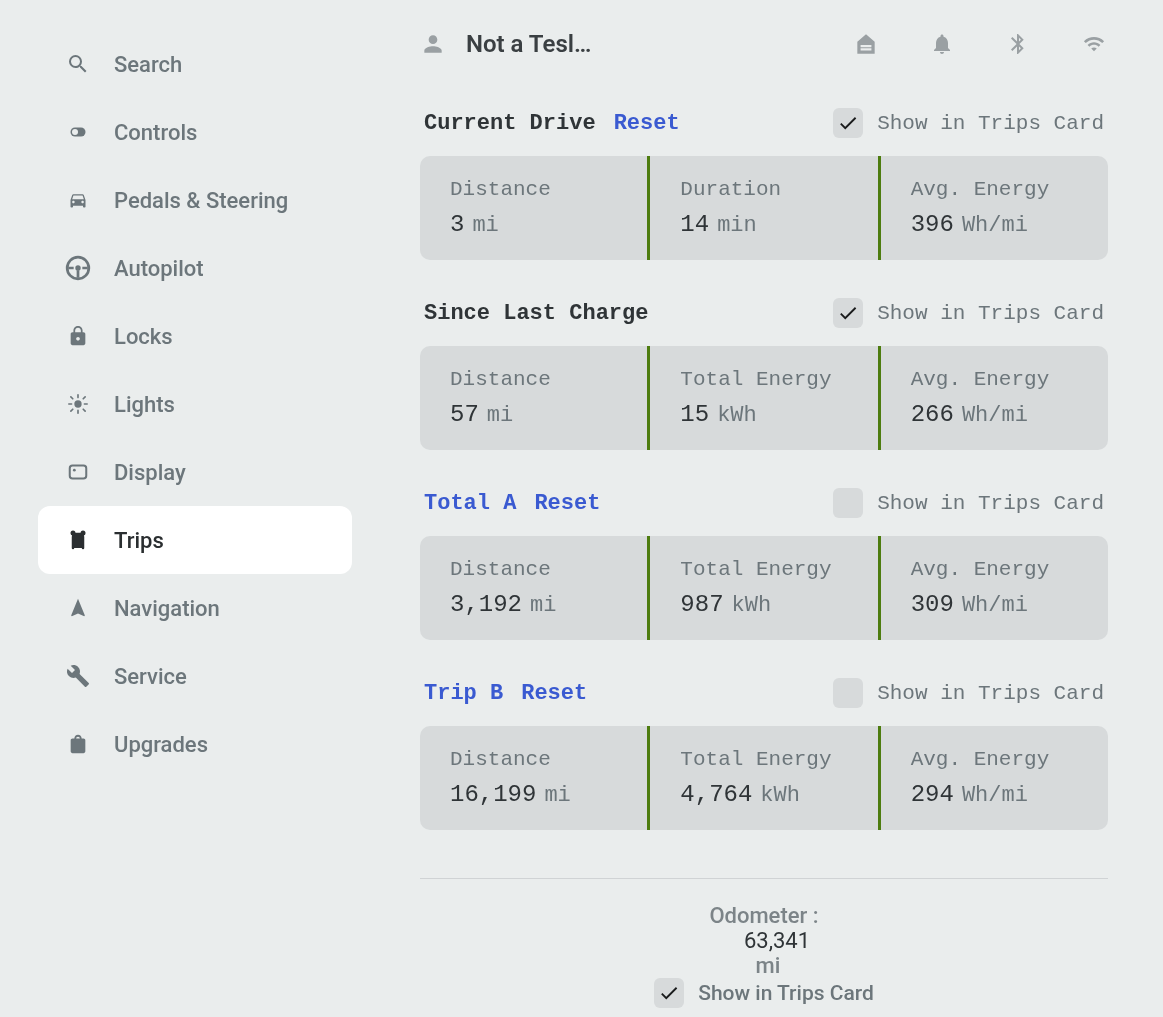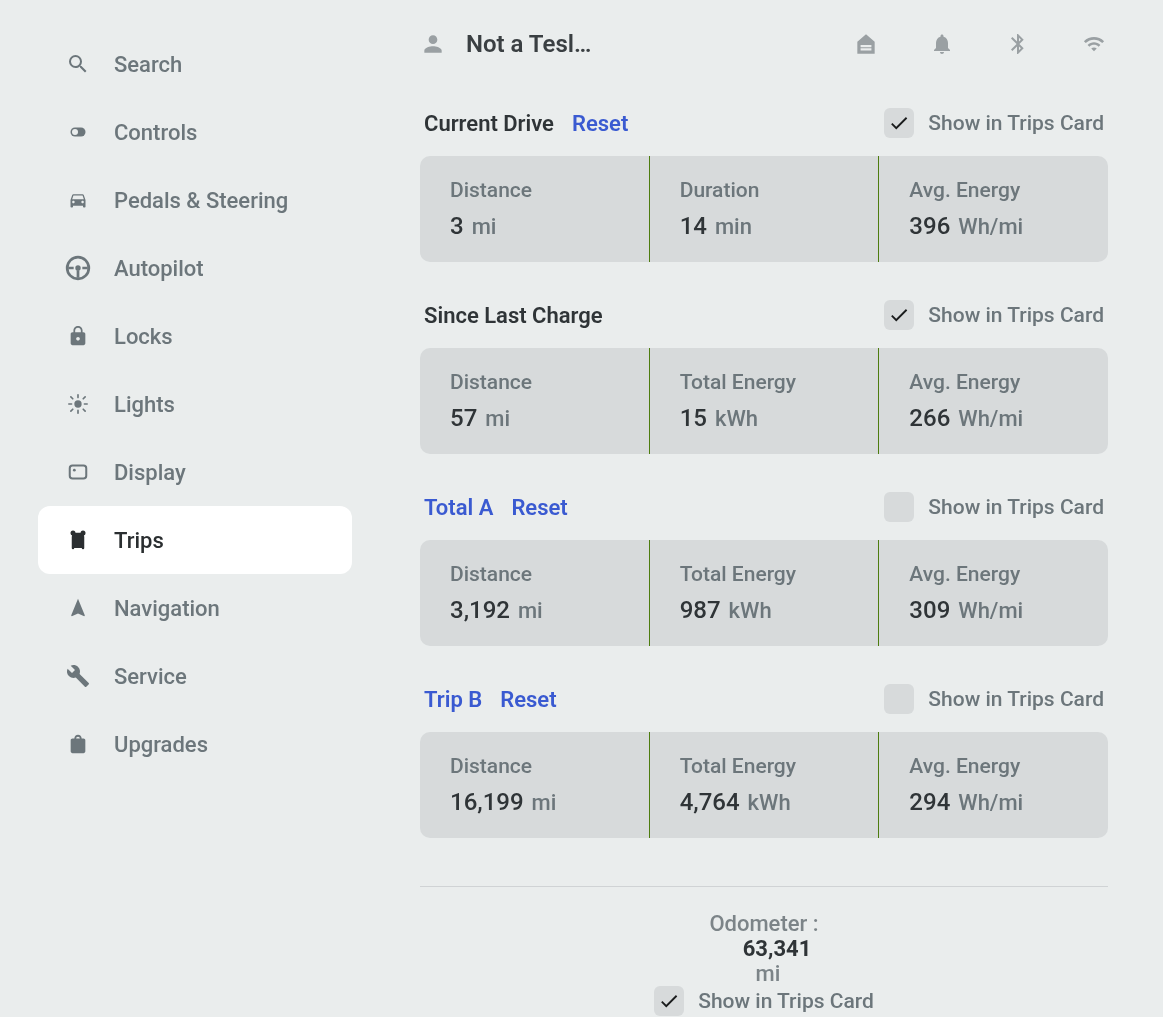--- a/index.html
+++ b/index.html
@@ -77,20 +77,21 @@
       height: 28px;
       margin-left: 48px;
       display: flex;
       align-items: center;
       justify-content: center;
       cursor: pointer;
     }
     .topbar-icon svg { fill: #9aa0a3; }
     .section {
       margin-bottom: 38px;
+      font-family: Liberation Mono, monospace;
     }
     .section-header {
       display: flex;
       align-items: center;
       margin-bottom: 18px;
       padding: 0 4px;
     }
     .section-title {
       font-size: 22px;
       font-weight: 600;
@@ -127,21 +128,21 @@
     .checkbox.checked svg { display: block; }
     .stat-row {
       display: flex;
       background: #d7dadb;
       border-radius: 10px;
       overflow: hidden;
     }
     .stat-cell {
       flex: 1;
       padding: 22px 30px;
-      border-right: 1px solid #4d7c0f;
+      border-right: 3px solid #4d7c0f;
     }
     .stat-cell:last-child { border-right: none; }
     .stat-label {
       font-size: 21px;
       color: #6c767b;
       font-weight: 500;
       margin-bottom: 10px;
     }
     .stat-value-row {
       display: flex;
@@ -164,21 +165,21 @@
       margin: 10px 0 24px 0;
     }
     .odometer-row {
       display: flex;
       align-items: center;
       font-size: 22px;
       padding: 0 4px;
       flex-direction: column;
     }
     .odometer-label { color: #7c8488; font-weight: 500; }
-    .odometer-value { color: #2f3437; font-weight: 700; margin-left: 26px; text-align: center; }
+    .odometer-value { color: #2f3437; font-weight: 400; margin-left: 26px; text-align: center; }
     .odometer-unit { color: #7c8488; font-weight: 500; margin-left: 8px; }
   </style>
 </head>
 <body>
 
 <div class="sidebar">
   <div class="sidebar-item">
     <span class="icon">
       <svg viewBox="0 0 24 24" width="24" height="24">
           <path d="M15.5 14h-.79l-.28-.27A6.471 6.471 0 0016 9.5 6.5 6.5 0 109.5 16c1.61 0 3.09-.59 4.23-1.57l.27.28v.79l5 4.99L20.49 19l-4.99-5zm-6 0C7.01 14 5 11.99 5 9.5S7.01 5 9.5 5 14 7.01 14 9.5 11.99 14 9.5 14z"></path>

